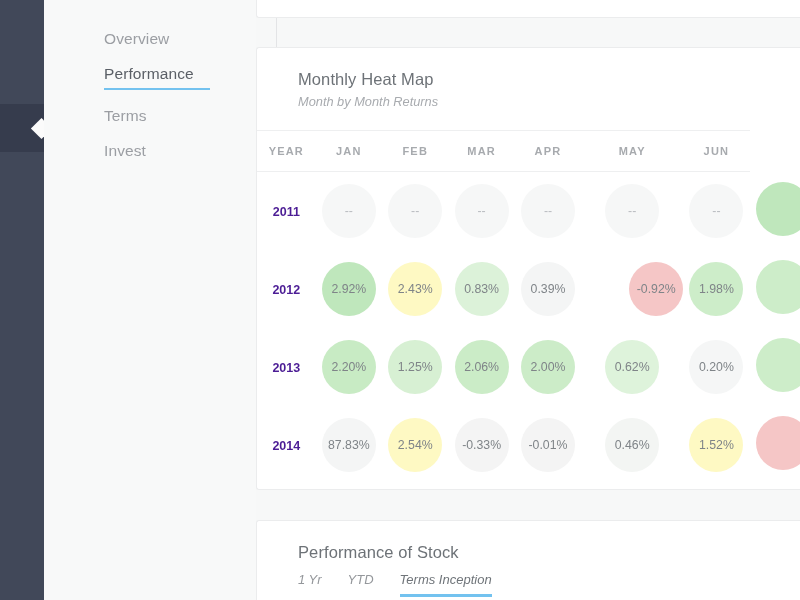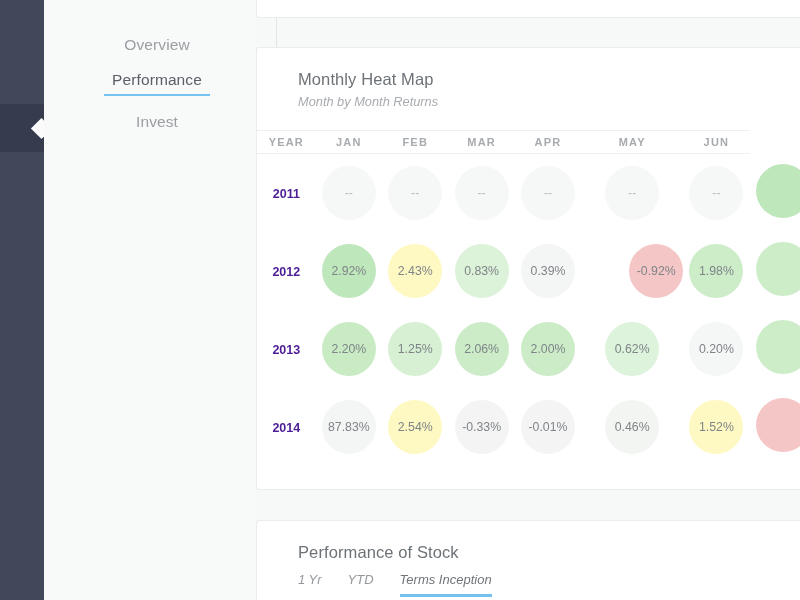--- a/index.html
+++ b/index.html
@@ -48,22 +48,22 @@
   
   #nav-col {
     position: absolute;
     left: 44px; top: 0;
     width: 212px; height: 600px;
     background: #f8f9f9;
   }
   #nav-list {
     position: absolute;
     right: 46px;
-    top: 28px;
-    text-align: center;
+    top: 22px;
+    text-align: left;
     list-style: none;
   }
   .nav-item {
     display: block;
     font-size: 15.5px;
     color: #9b9ea3;
     padding: 8px 0 9px 0;
     letter-spacing: .1px;
     white-space: nowrap;
     cursor: pointer;
@@ -143,21 +143,21 @@
   #heat-table {
     margin-top: 21px;
     width: 100%;
     border-collapse: collapse;
   }
   #heat-table th {
     font-size: 11px;
     font-weight: bold;
     letter-spacing: 1.2px;
     color: #a7aaae;
-    height: 23px;
+    height: 41px;
     border-top: 1px solid #eeeff0;
     border-bottom: 1px solid #eeeff0;
     text-align: center;
     padding: 0;
   }
   #heat-table td {
     height: 78px;
     text-align: center;
     padding: 0;
   }
@@ -217,20 +217,23 @@
 </div>
 
 <div id="nav-col">
   <ul id="nav-list">
     <li class="nav-item">
       <span>Overview</span>
     </li>
     <li class="nav-item active">
       <span>Performance</span>
       <div class="nav-underline"></div>
+    </li>
+    <li class="nav-item">
+      <span>Terms</span>
     </li>
     <li class="nav-item">
       <span>Invest</span>
     </li>
   </ul>
 
   <div id="nav-divider"></div>
   <div id="nav-chevron">
     <svg width="13" height="46" viewBox="0 0 13 46">
       <polyline points="12,1 1,23 12,45" fill="#f8f9f9" stroke="#e3e4e6" stroke-width="1"></polyline>

